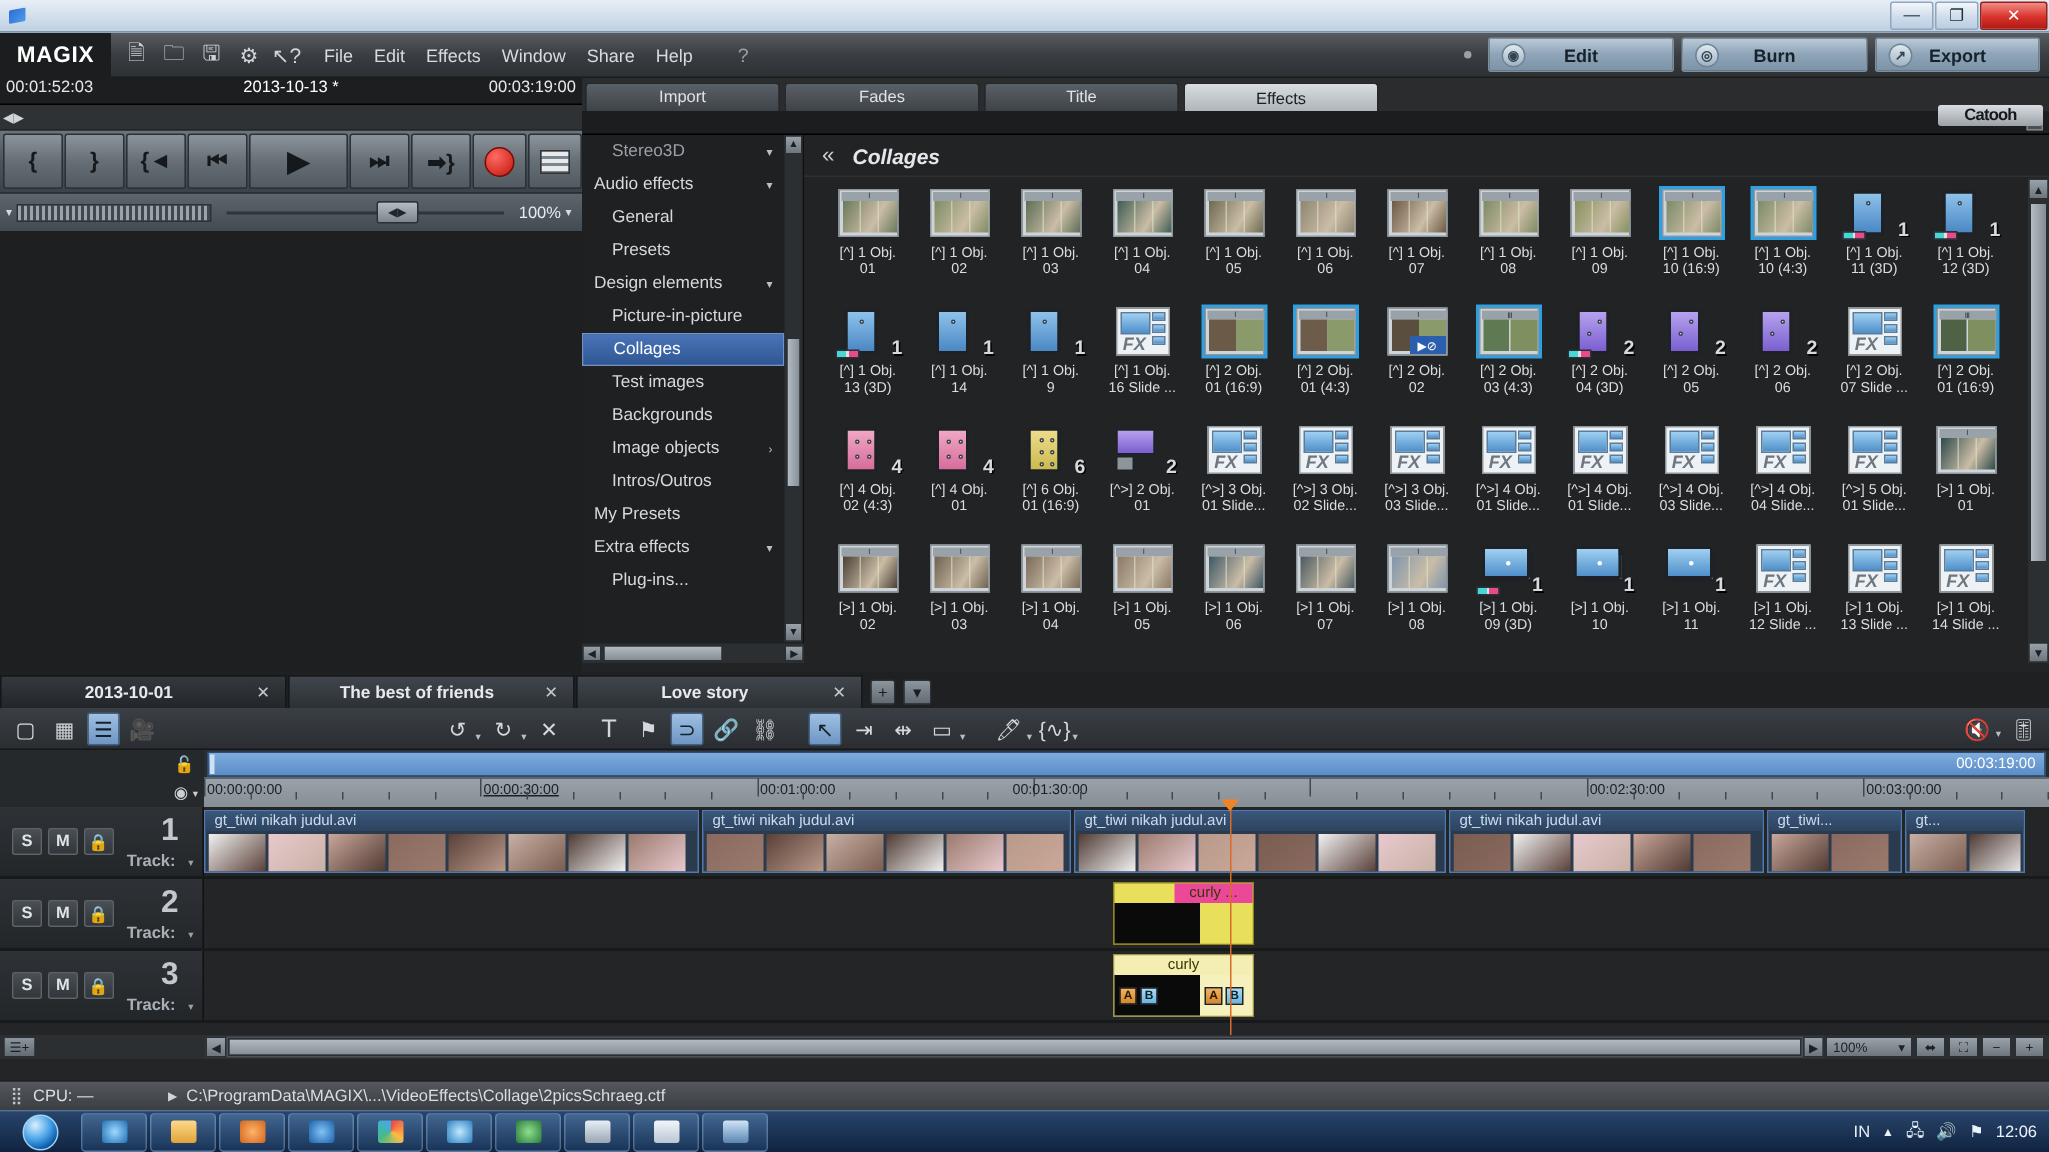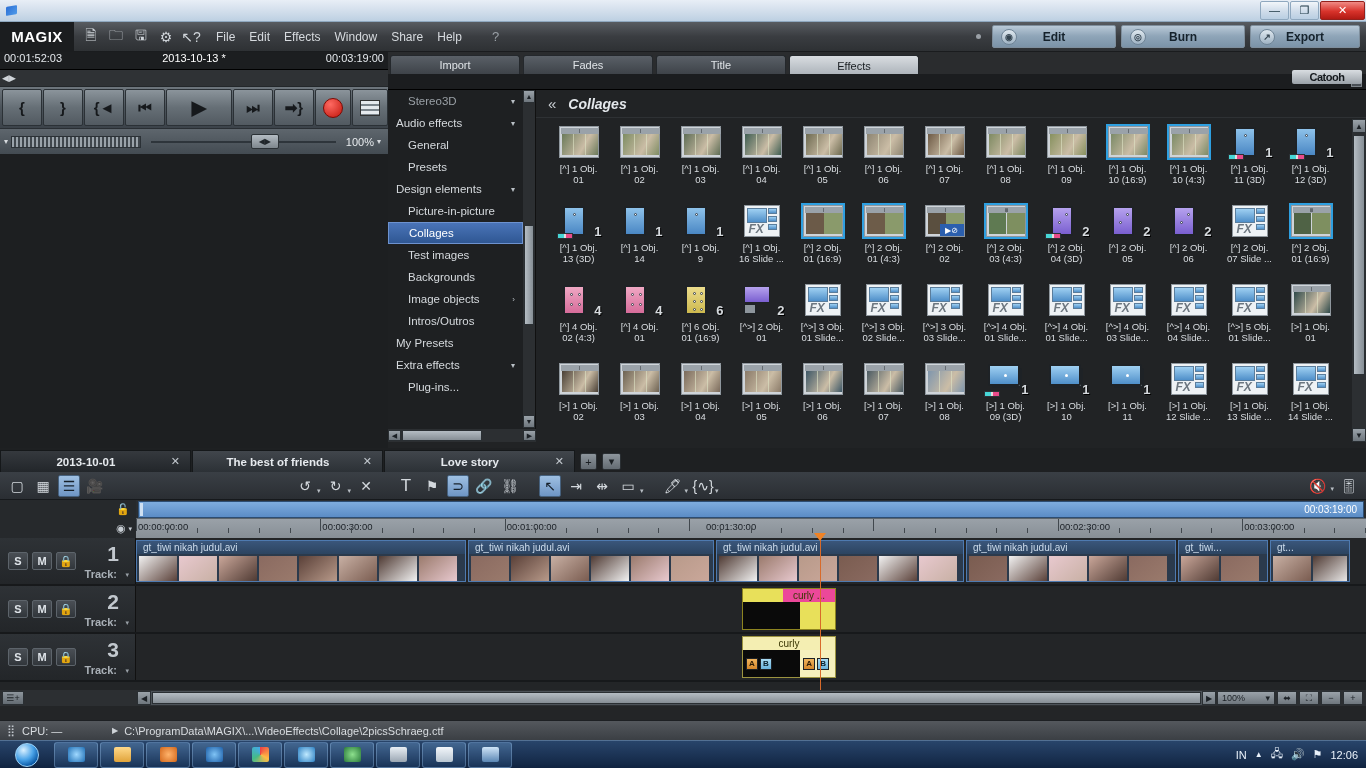--- a/index.html
+++ b/index.html
@@ -1227,35 +1227,35 @@
         </div>
         <div class="ruler" id="ruler">
             <div class="rtick major" style="left: 0px;"></div>
             <div class="rlabel" style="left: 2px;">00:00:00:00</div>
             <div class="rtick" style="left: 30.7268px; height: 5px; top: 9px;"></div>
             <div class="rtick" style="left: 61.4536px; height: 5px; top: 9px;"></div>
             <div class="rtick" style="left: 92.1805px; height: 5px; top: 9px;"></div>
             <div class="rtick" style="left: 122.907px; height: 5px; top: 9px;"></div>
             <div class="rtick" style="left: 153.634px; height: 5px; top: 9px;"></div>
             <div class="rtick major" style="left: 184.361px;"></div>
-            <div class="rlabel" style="left: 186.361px;">00:00:30:00</div>
+            <div class="rlabel" style="left: 186.361px; text-decoration: underline;">00:00:30:00</div>
             <div class="rtick" style="left: 215.088px; height: 5px; top: 9px;"></div>
             <div class="rtick" style="left: 245.815px; height: 5px; top: 9px;"></div>
             <div class="rtick" style="left: 276.541px; height: 5px; top: 9px;"></div>
             <div class="rtick" style="left: 307.268px; height: 5px; top: 9px;"></div>
             <div class="rtick" style="left: 337.995px; height: 5px; top: 9px;"></div>
             <div class="rtick major" style="left: 368.722px;"></div>
             <div class="rlabel" style="left: 370.722px;">00:01:00:00</div>
             <div class="rtick" style="left: 399.449px; height: 5px; top: 9px;"></div>
             <div class="rtick" style="left: 430.175px; height: 5px; top: 9px;"></div>
             <div class="rtick" style="left: 460.902px; height: 5px; top: 9px;"></div>
             <div class="rtick" style="left: 491.629px; height: 5px; top: 9px;"></div>
             <div class="rtick" style="left: 522.356px; height: 5px; top: 9px;"></div>
             <div class="rtick major" style="left: 553.083px;"></div>
-            <div class="rlabel" style="left: 570px;">00:01:30:00</div>
+            <div class="rlabel" style="left: 539px;">00:01:30:00</div>
             <div class="rtick" style="left: 583.81px; height: 5px; top: 9px;"></div>
             <div class="rtick" style="left: 614.536px; height: 5px; top: 9px;"></div>
             <div class="rtick" style="left: 645.263px; height: 5px; top: 9px;"></div>
             <div class="rtick" style="left: 675.99px; height: 5px; top: 9px;"></div>
             <div class="rtick" style="left: 706.717px; height: 5px; top: 9px;"></div>
             <div class="rtick major" style="left: 737.444px;"></div>
             <div class="rlabel" style="left: 739.444px; margin-top: 32px;">00:02:00:00</div>
             <div class="rtick" style="left: 768.17px; height: 5px; top: 9px;"></div>
             <div class="rtick" style="left: 798.897px; height: 5px; top: 9px;"></div>
             <div class="rtick" style="left: 829.624px; height: 5px; top: 9px;"></div>

